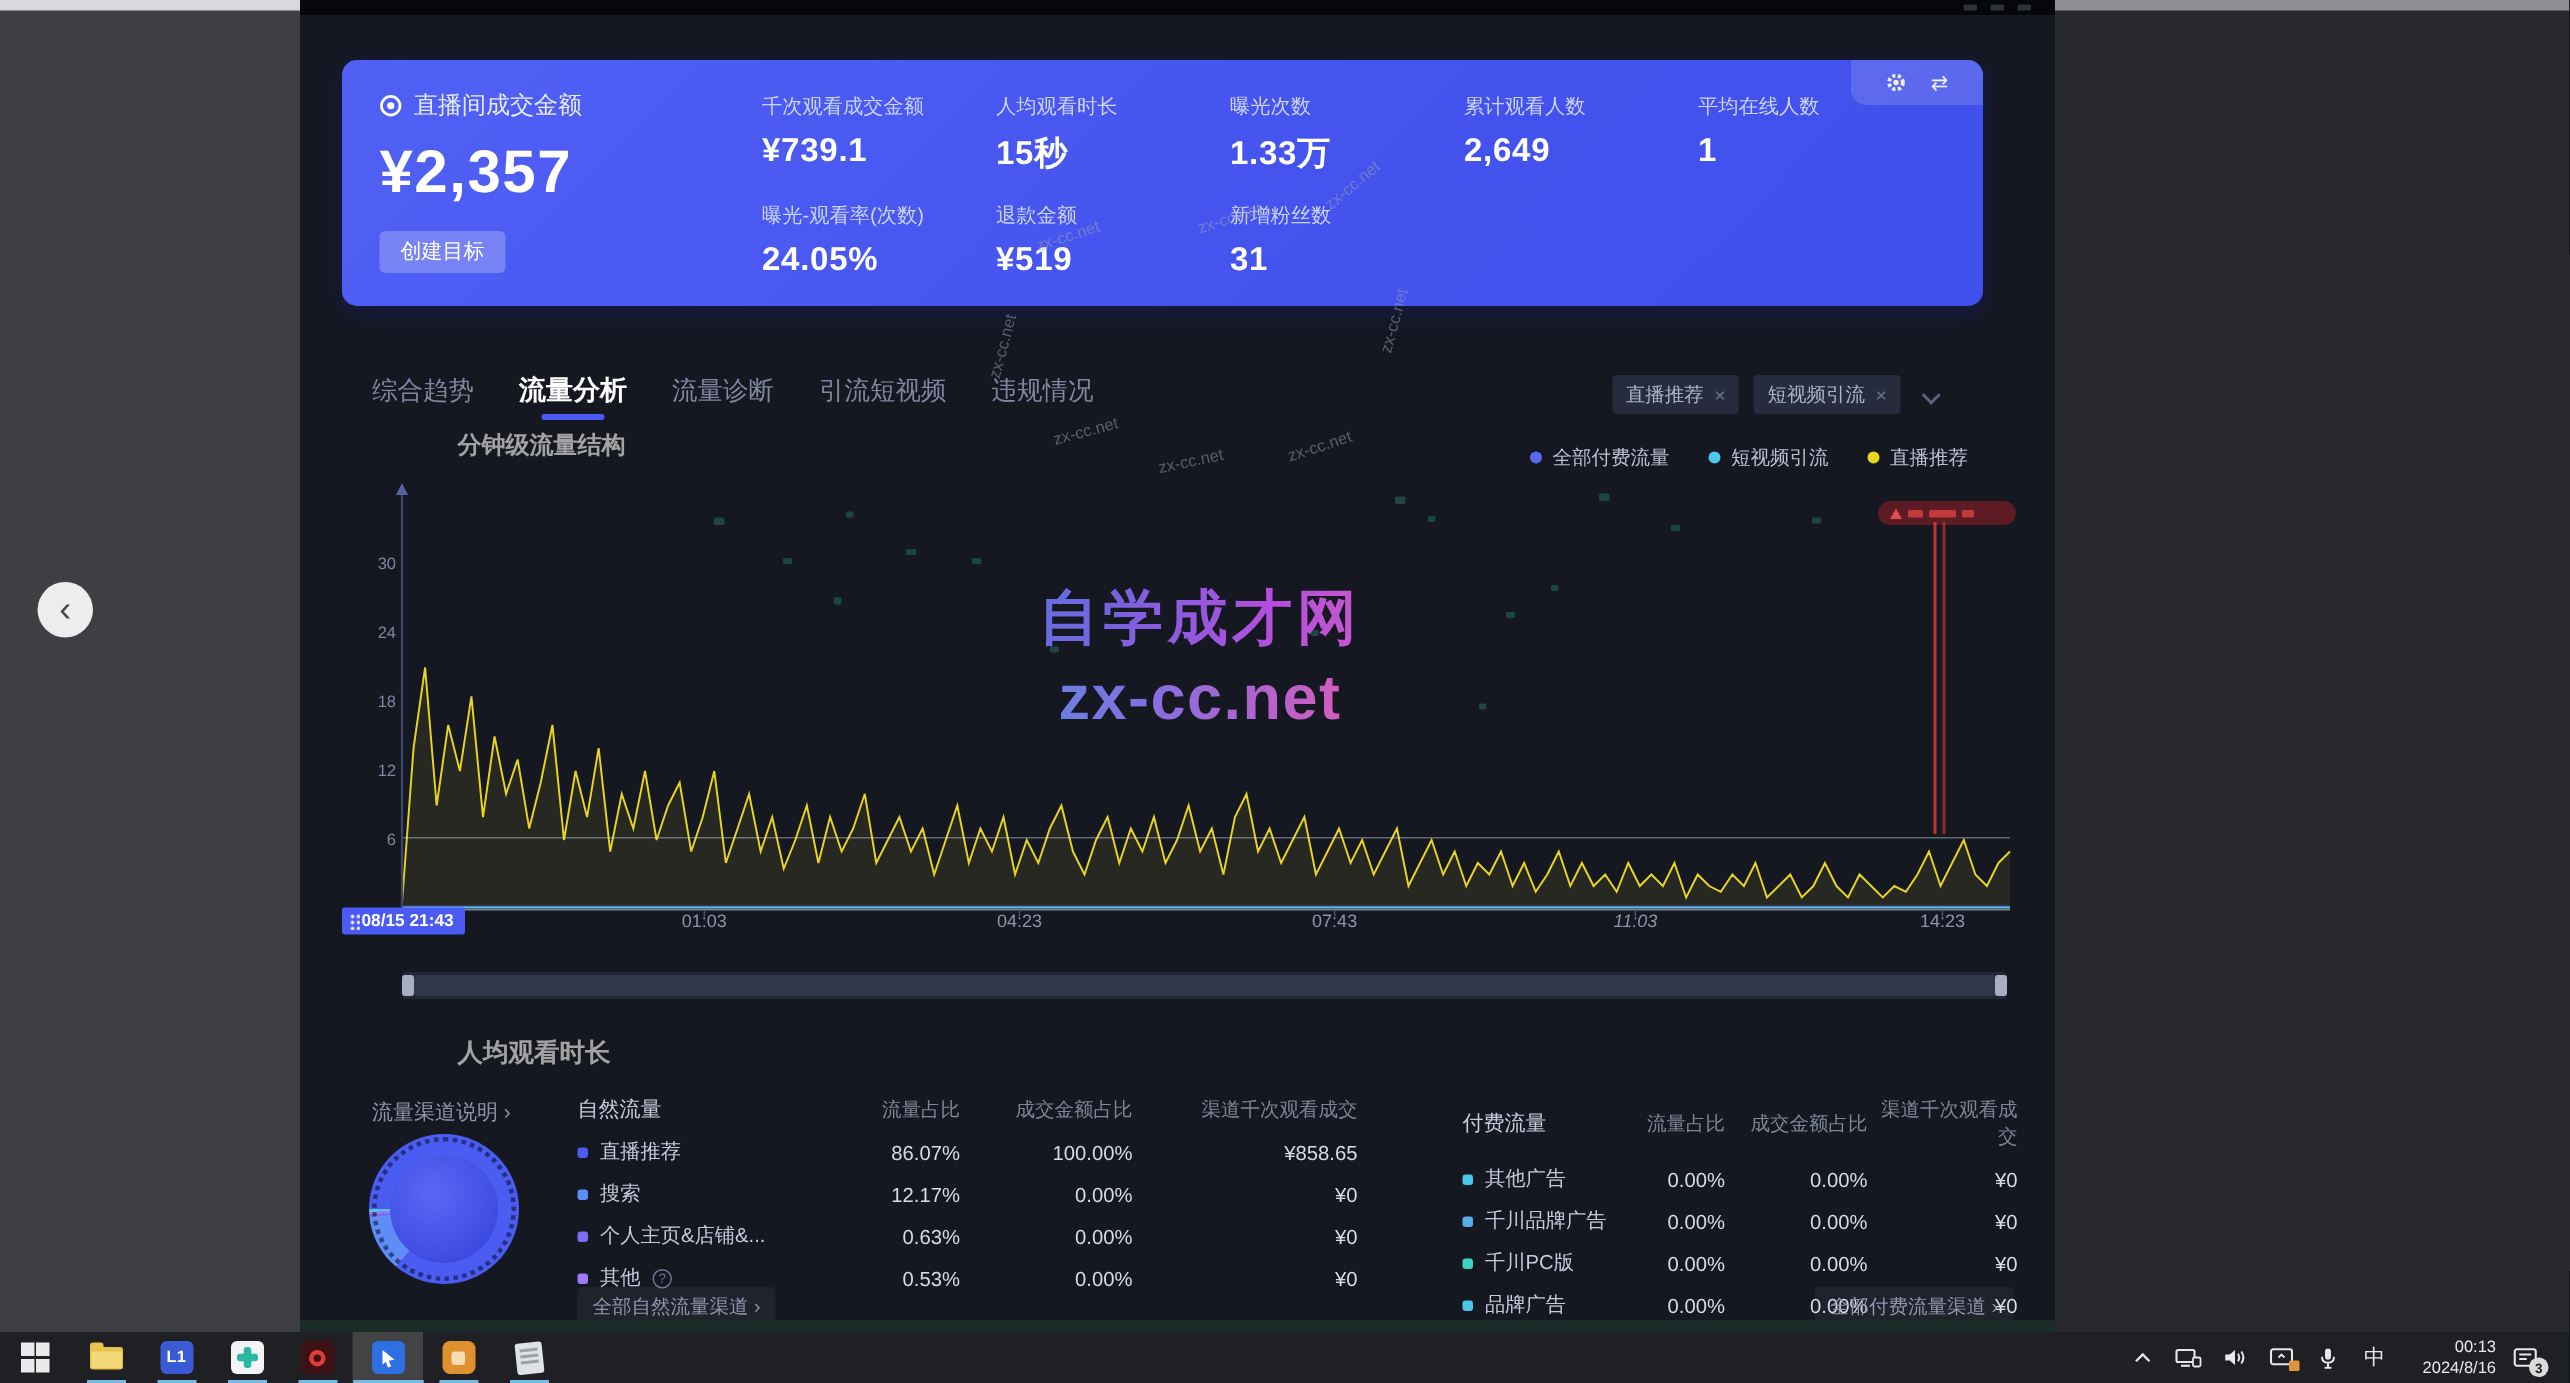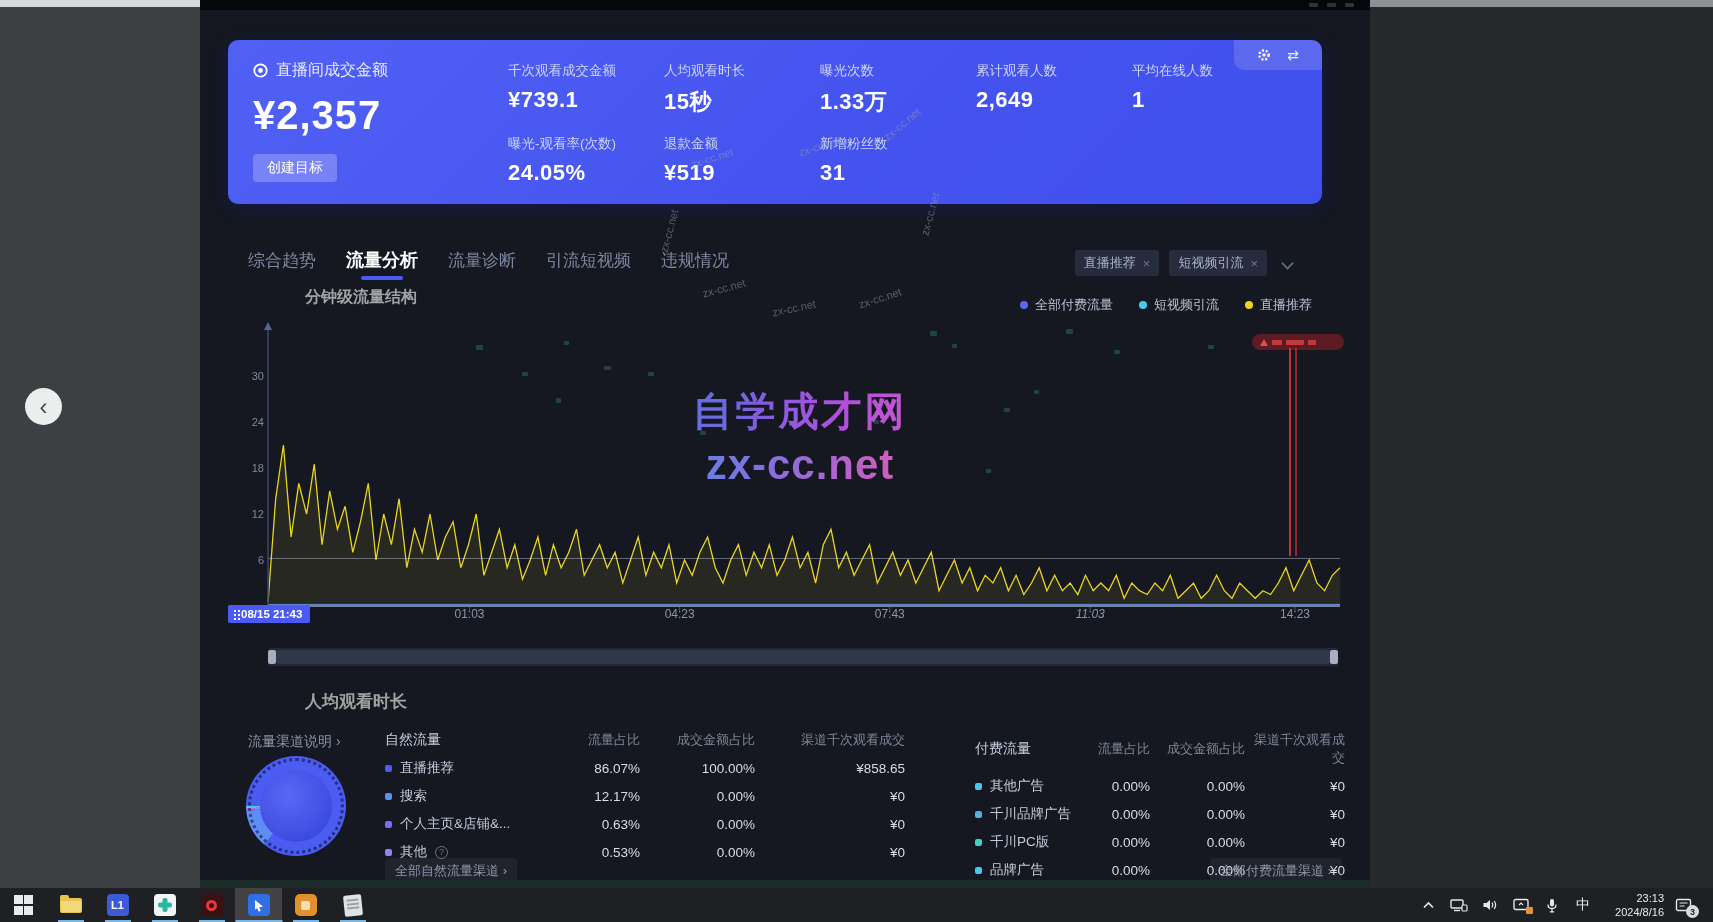--- a/index.html
+++ b/index.html
@@ -498,21 +498,21 @@
         <span style="position:absolute;right:0;bottom:8px;width:7px;height:7px;background:#e2943a;border-radius:1px"></span>
       </div>
       <div class="tray-item">
         <svg width="12" height="15" viewBox="0 0 12 15">
             <rect x="4" y="1" width="4" height="7.5" rx="2" fill="#e6e7e9"></rect>
             <path d="M2 6.5 q0 4 4 4 q4 0 4-4 M6 10.5 v3 M3.8 13.8 h4.4" fill="none" stroke="#e6e7e9" stroke-width="1.3"></path>
           </svg>
       </div>
       <div class="tray-item tray-ime">中</div>
       <div class="tray-clock">
-        <div>23:13</div>
+        <div>00:13</div>
         <div>2024/8/16</div>
       </div>
       <div class="tray-item tray-notif">
         <svg width="17" height="15" viewBox="0 0 17 15">
             <rect x="1.5" y="1.5" width="14" height="11" rx="1.5" fill="none" stroke="#e6e7e9" stroke-width="1.4"></rect>
             <path d="M4.5 5 h8 M4.5 8 h5" stroke="#e6e7e9" stroke-width="1.2"></path>
           </svg>
         <span class="notif-badge">3</span>
       </div>
       <div class="show-desktop"></div>

